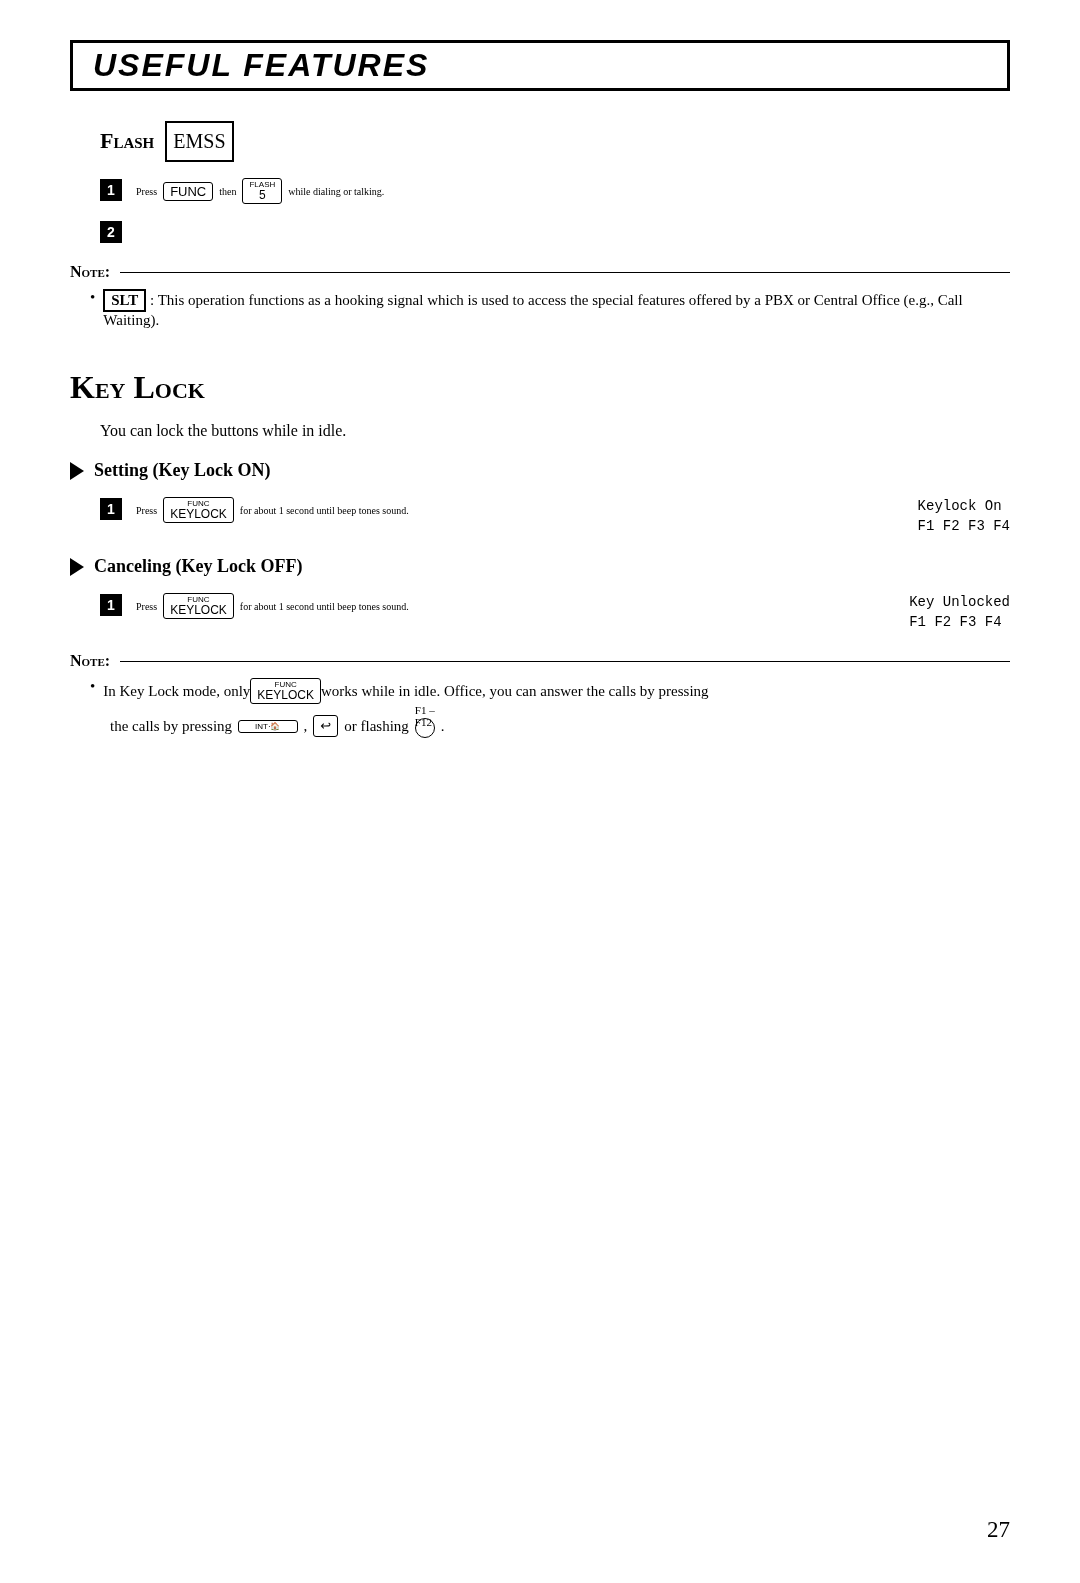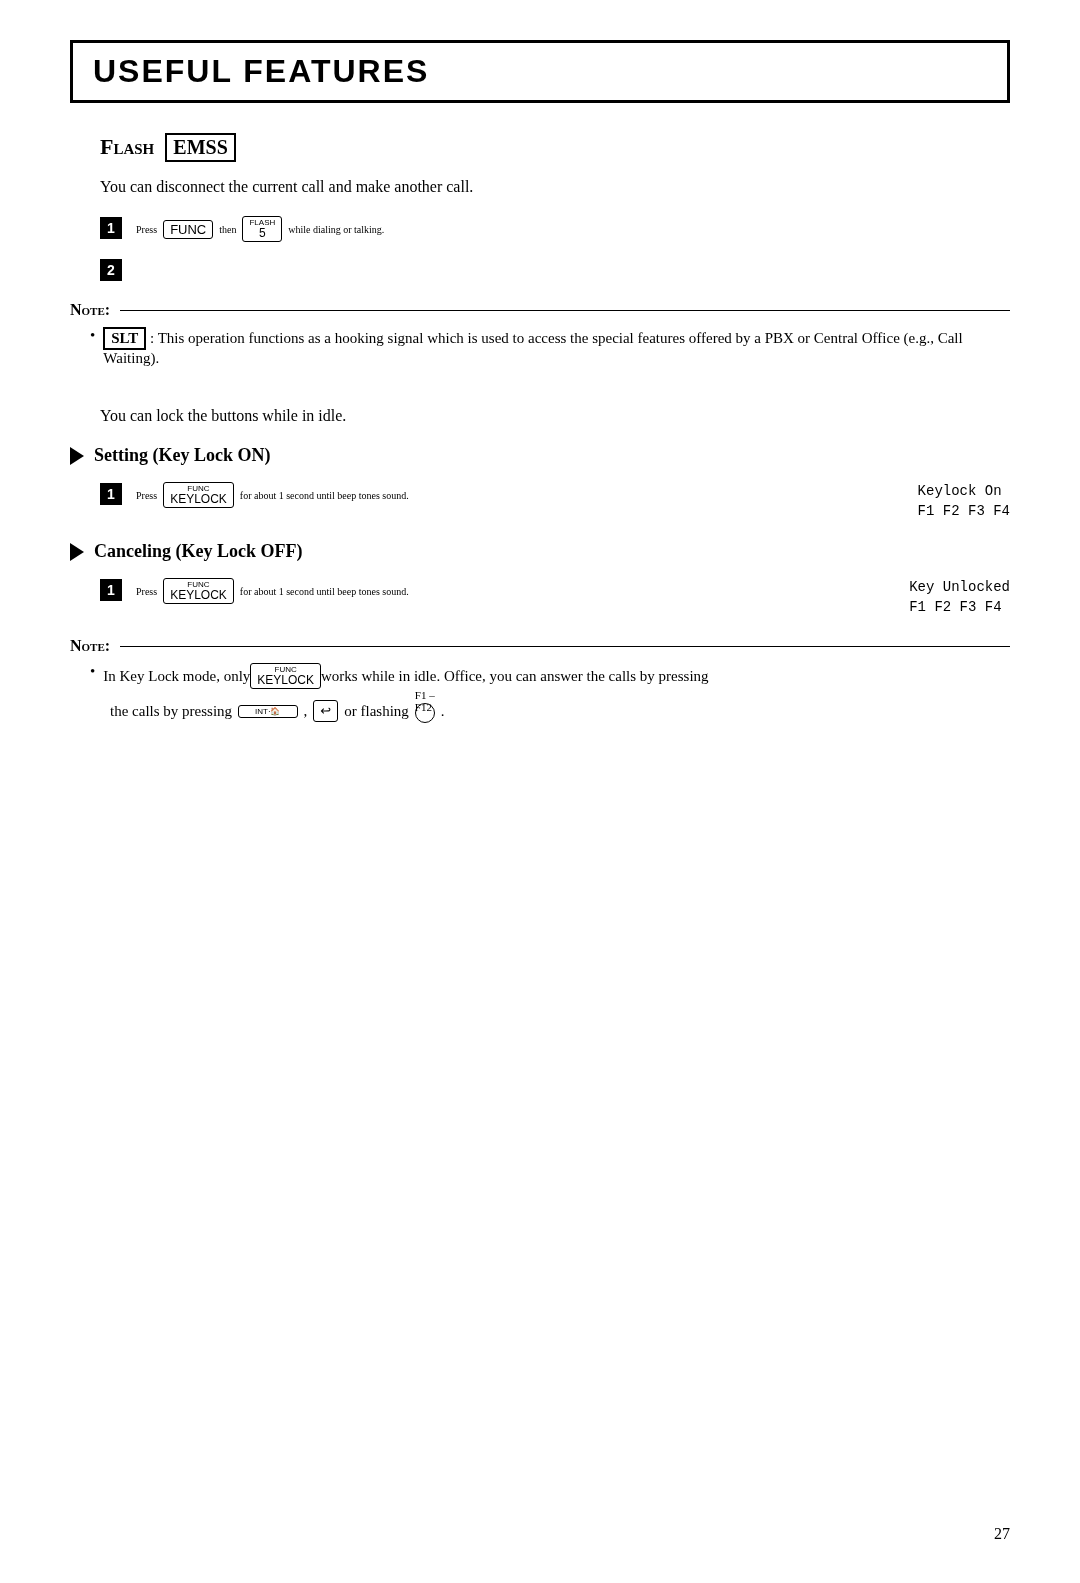--- a/index.html
+++ b/index.html
@@ -11,46 +11,47 @@
       color: #000;
       width: 1080px;
       min-height: 1583px;
       padding: 40px 70px 60px 70px;
       position: relative;
     }
 
     
     .page-title-box {
       border: 3px solid #000;
-      padding: 10px 20px;
+      padding: 4px 20px;
       margin-bottom: 30px;
       display: inline-block;
       width: 100%;
+      font-style: italic;
     }
 
     .page-title-text {
       font-size: 32px;
       font-weight: bold;
       font-family: Arial, sans-serif;
       letter-spacing: 2px;
       text-transform: uppercase;
     }
 
     .section-title-emss {
       font-size: 22px;
       font-weight: bold;
       margin-bottom: 16px;
       margin-left: 30px;
     }
 
     .emss-box {
       border: 2px solid #000;
-      padding: 1px 6px;
+      padding: 7px 6px;
       font-size: 20px;
-      font-weight: bold;
+      font-weight: normal;
       display: inline-block;
       font-variant: normal;
     }
 
     
     .intro-text {
       margin-left: 30px;
       margin-bottom: 20px;
       font-size: 16px;
     }
@@ -202,21 +203,21 @@
       display: flex;
       align-items: flex-start;
       flex: 1;
     }
 
     
     .page-number {
       position: absolute;
       bottom: 40px;
       right: 70px;
-      font-size: 16px;
+      font-size: 23px;
     }
 
     .key-func {
       border: 1.5px solid #000;
       border-radius: 3px;
       padding: 2px 6px;
       font-size: 13px;
       font-family: Arial, sans-serif;
       display: inline-flex;
       flex-direction: column;
@@ -289,21 +290,20 @@
   <span class="page-title-text">Useful Features</span>
 </div>
 
 
 <div class="section">
   <div class="section-title-emss">
     <span style="font-variant: small-caps;">Flash</span>
     &nbsp;<span class="emss-box">EMSS</span>
   </div>
 
-  <p class="intro-text">You can disconnect the current call and make another call.</p>
 
   <div class="step-container">
     <div class="step-number">1</div>
     <div class="step-content">
       <span class="step-text">Press</span>
       <span class="key-btn">FUNC</span>
       <span class="step-text">then</span>
       <span class="key-5flash">
         <span class="top-label">FLASH</span>
         <span class="bottom-label">5</span>
@@ -328,20 +328,21 @@
       <span>
         <span class="slt-box">SLT</span>
         <span>: This operation functions as a hooking signal which is used to access the special features offered by a PBX or Central Office (e.g., Call Waiting).</span>
       </span>
     </div>
   </div>
 </div>
 
 
 <div class="key-lock-section">
+  <div class="key-lock-title">Key Lock</div>
   <p class="intro-text">You can lock the buttons while in idle.</p>
 
   <div class="subsection">
     <div class="subsection-header">
       <span class="triangle-icon"></span>
       <span>Setting (Key Lock ON)</span>
     </div>
 
     <div class="step-with-display">
       <div class="step-inner">

